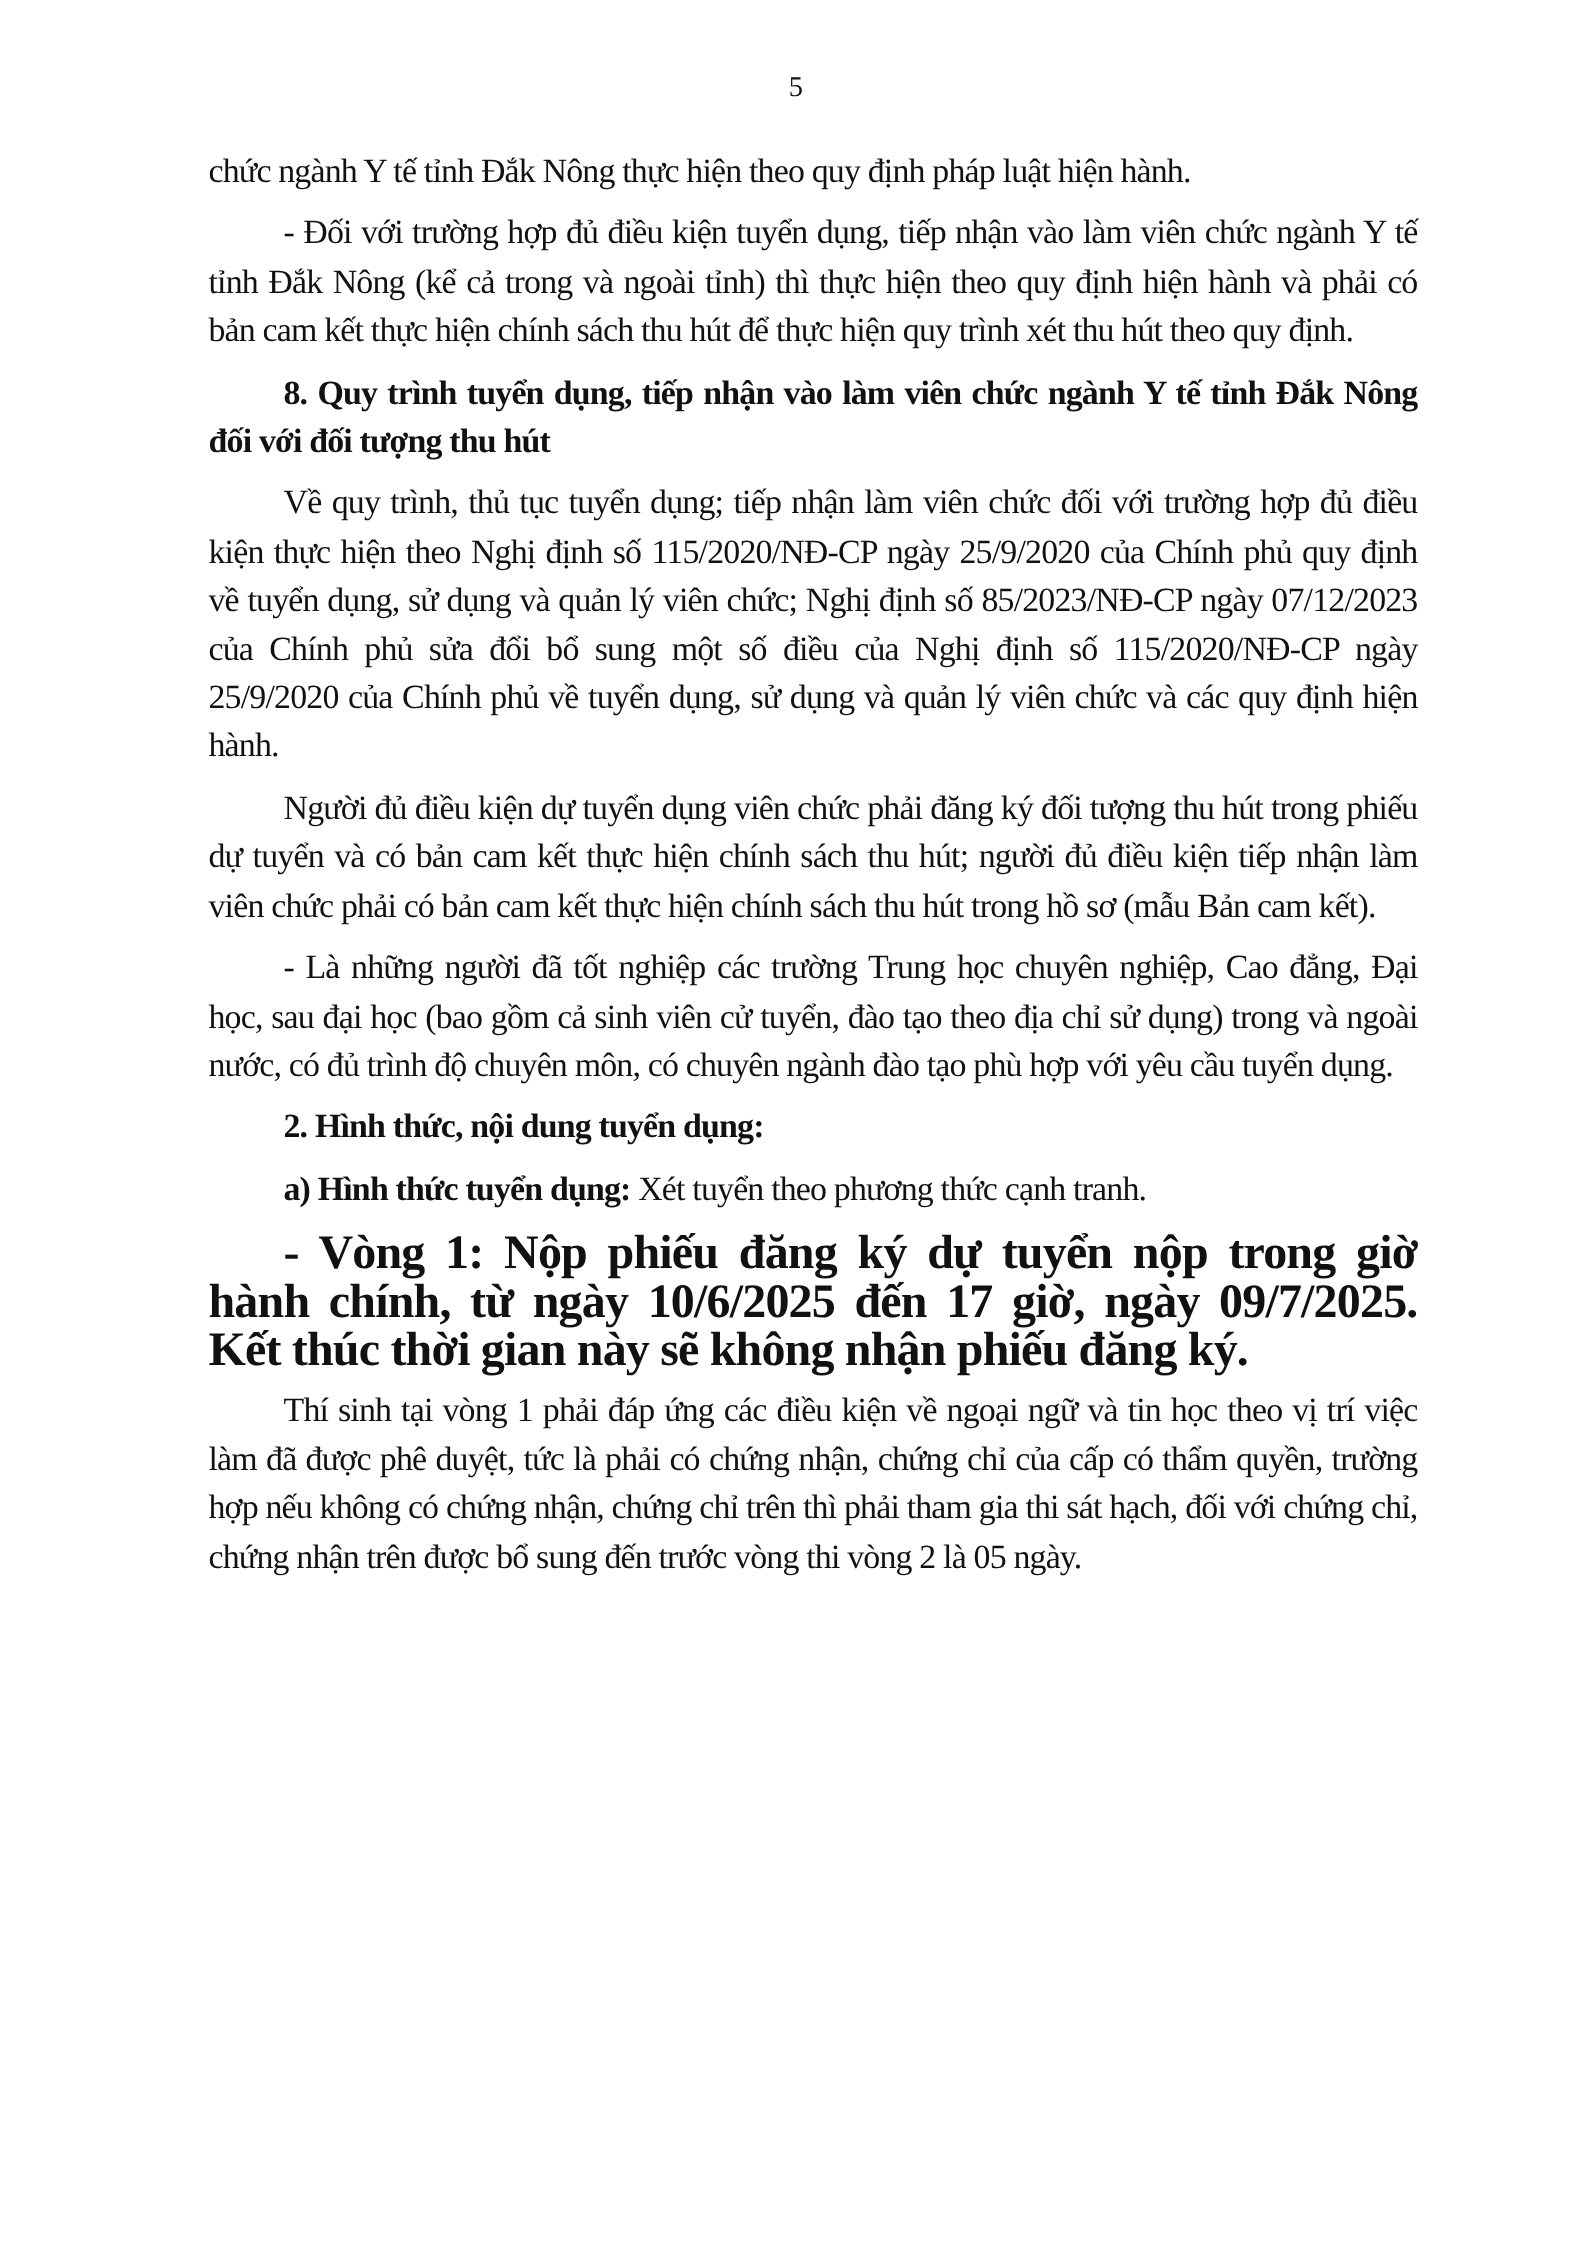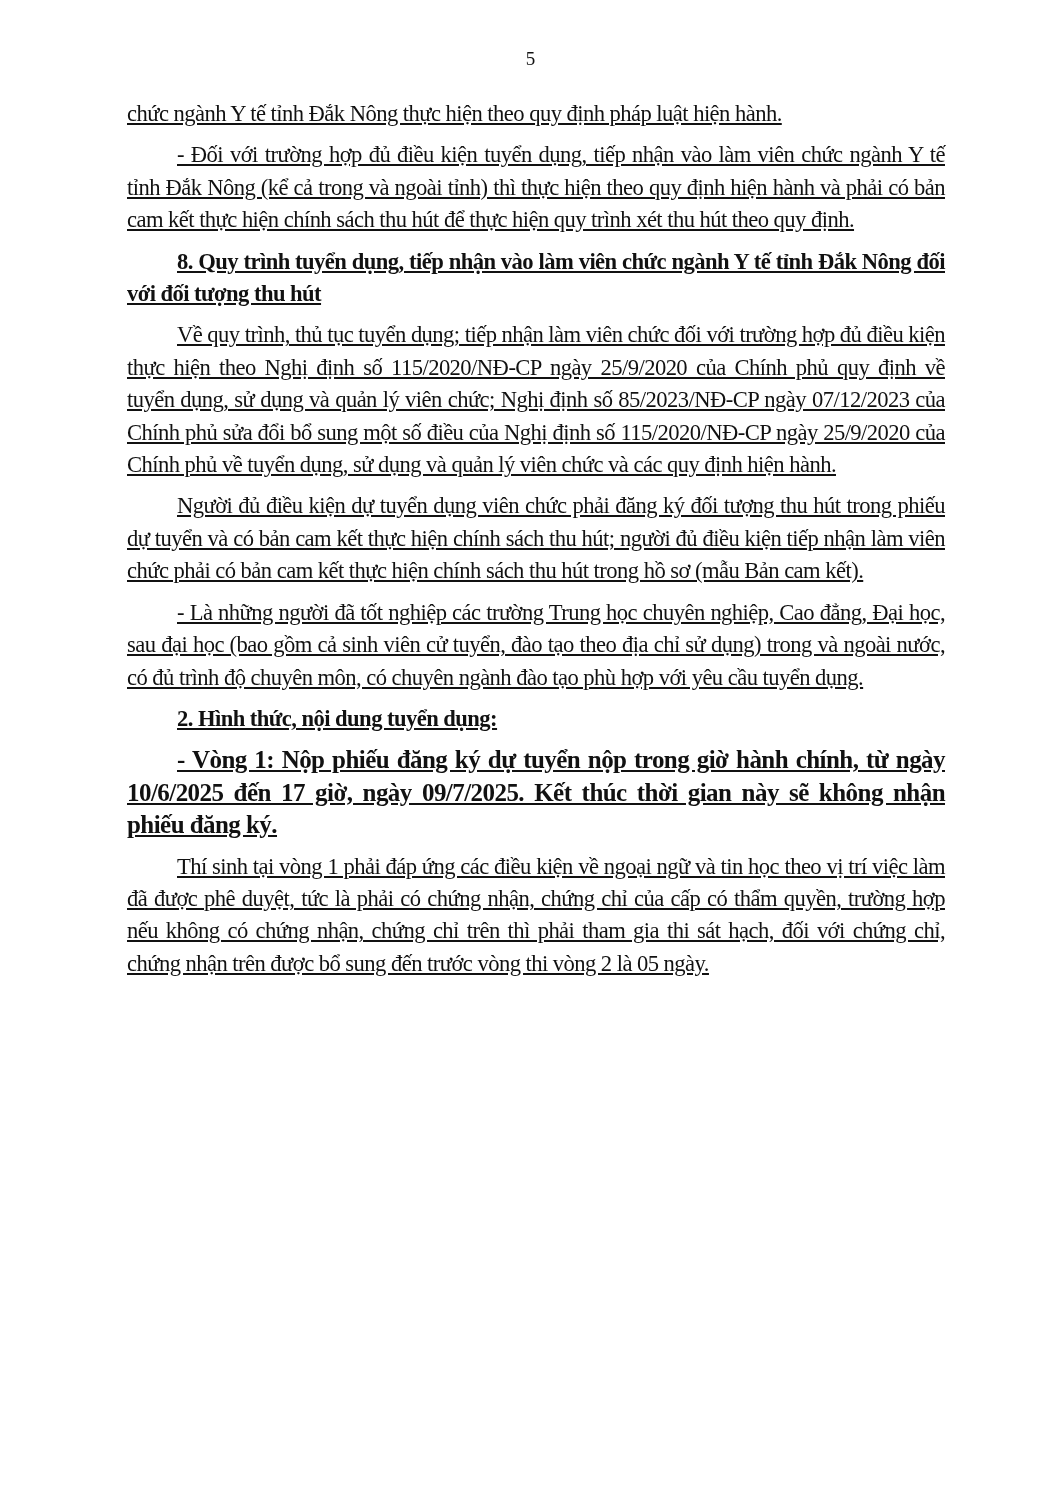--- a/index.html
+++ b/index.html
@@ -11,35 +11,36 @@
     }
     .page-number {
       position: absolute; top: 48px; left: 0; width: 100%;
       text-align: center; font-size: 19px;
     }
     .content {
       position: absolute; left: 127px; top: 98px; width: 818px;
       font-size: 22.6px; line-height: 32.4px; letter-spacing: -0.55px;
       text-align: justify;
     }
-    .content p { margin: 0 0 9px 0; text-indent: 50px; text-decoration: underline; }
+    .content p { margin: 0 0 9px 12px; text-indent: 50px; }
     .content p.noindent { text-indent: 0; }
     .b { font-weight: bold; }
-    .content p.big { font-size: 25px; }
+    .content p.big { font-size: 32px; }
   </style>
 </head>
 <body>
 
 <div class="page">
   <div class="page-number">5</div>
 
   <div class="content">
     <p class="noindent">chức ngành Y tế tỉnh Đắk Nông thực hiện theo quy định pháp luật hiện hành.</p>
     <p>- Đối với trường hợp đủ điều kiện tuyển dụng, tiếp nhận vào làm viên chức ngành Y tế tỉnh Đắk Nông (kể cả trong và ngoài tỉnh) thì thực hiện theo quy định hiện hành và phải có bản cam kết thực hiện chính sách thu hút để thực hiện quy trình xét thu hút theo quy định.</p>
     <p class="b">8. Quy trình tuyển dụng, tiếp nhận vào làm viên chức ngành Y tế tỉnh Đắk Nông đối với đối tượng thu hút</p>
     <p>Về quy trình, thủ tục tuyển dụng; tiếp nhận làm viên chức đối với trường hợp đủ điều kiện thực hiện theo Nghị định số 115/2020/NĐ-CP ngày 25/9/2020 của Chính phủ quy định về tuyển dụng, sử dụng và quản lý viên chức; Nghị định số 85/2023/NĐ-CP ngày 07/12/2023 của Chính phủ sửa đổi bổ sung một số điều của Nghị định số 115/2020/NĐ-CP ngày 25/9/2020 của Chính phủ về tuyển dụng, sử dụng và quản lý viên chức và các quy định hiện hành.</p>
     <p>Người đủ điều kiện dự tuyển dụng viên chức phải đăng ký đối tượng thu hút trong phiếu dự tuyển và có bản cam kết thực hiện chính sách thu hút; người đủ điều kiện tiếp nhận làm viên chức phải có bản cam kết thực hiện chính sách thu hút trong hồ sơ (mẫu Bản cam kết).</p>
     <p>- Là những người đã tốt nghiệp các trường Trung học chuyên nghiệp, Cao đẳng, Đại học, sau đại học (bao gồm cả sinh viên cử tuyển, đào tạo theo địa chỉ sử dụng) trong và ngoài nước, có đủ trình độ chuyên môn, có chuyên ngành đào tạo phù hợp với yêu cầu tuyển dụng.</p>
     <p class="b">2. Hình thức, nội dung tuyển dụng:</p>
+    <p><span class="b">a) Hình thức tuyển dụng:</span><span> Xét tuyển theo phương thức cạnh tranh.</span></p>
     <p class="b big">- Vòng 1: Nộp phiếu đăng ký dự tuyển nộp trong giờ hành chính, từ ngày 10/6/2025 đến 17 giờ, ngày 09/7/2025. Kết thúc thời gian này sẽ không nhận phiếu đăng ký.</p>
     <p>Thí sinh tại vòng 1 phải đáp ứng các điều kiện về ngoại ngữ và tin học theo vị trí việc làm đã được phê duyệt, tức là phải có chứng nhận, chứng chỉ của cấp có thẩm quyền, trường hợp nếu không có chứng nhận, chứng chỉ trên thì phải tham gia thi sát hạch, đối với chứng chỉ, chứng nhận trên được bổ sung đến trước vòng thi vòng 2 là 05 ngày.</p>
   </div>
 </div>
 
 </body></html>

